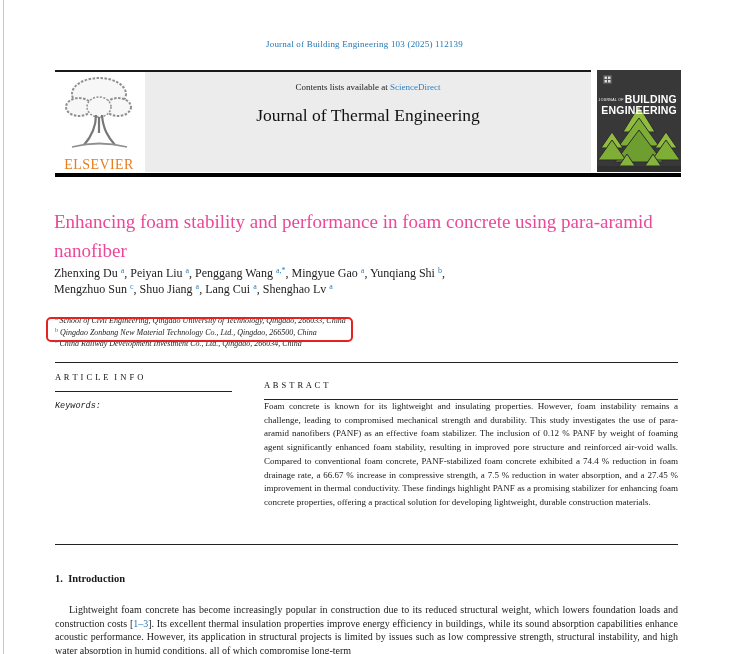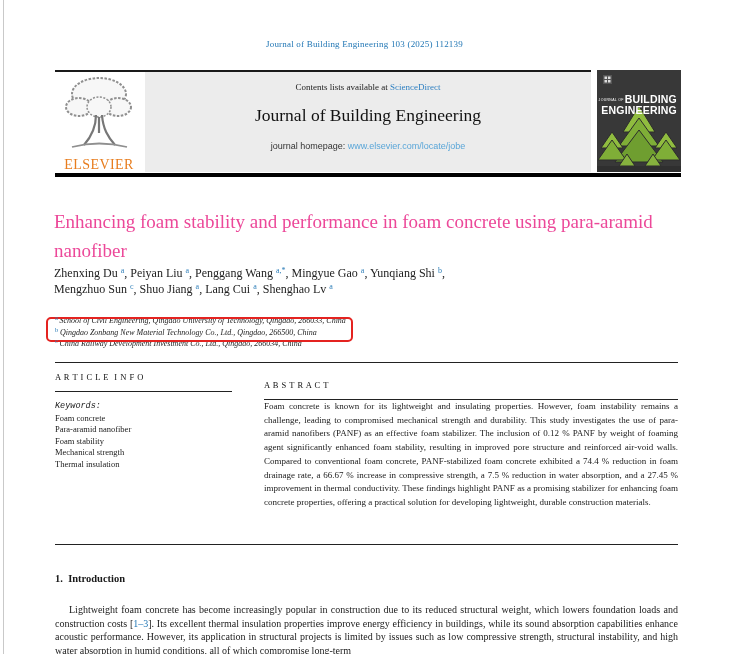--- a/index.html
+++ b/index.html
@@ -74,22 +74,21 @@
       <ellipse cx="56" cy="34" rx="13" ry="9" fill="#f7f7f7" stroke="#8f8f8f" stroke-width="2" stroke-dasharray="2.5 1.5"></ellipse>
       <ellipse cx="37" cy="34" rx="12" ry="10" fill="#f7f7f7" stroke="#8f8f8f" stroke-width="1.5" stroke-dasharray="2 1.5"></ellipse>
       <path d="M34 42 C34 54 29 64 22 72 M40 42 C41 56 46 64 53 72 M37 44 L37 60" fill="none" stroke="#777" stroke-width="2.2"></path>
       <path d="M10 74 Q37 67 65 74" fill="none" stroke="#8f8f8f" stroke-width="1.8"></path>
     </svg>
     <div class="elsevier-word">ELSEVIER</div>
   </div>
 
   <div class="gray-box">
     <div class="contents-line"><span>Contents lists available at </span><span class="sd-link">ScienceDirect</span></div>
-    <div class="journal-title">Journal of Building Engineering</div>
-    <div class="homepage-line"><span>journal homepage: </span><span class="homepage-url">www.elsevier.com/locate/jobe</span></div>
+    <div class="journal-title">Journal of Thermal Engineering</div>
   </div>
 
   <div class="cover">
     <svg width="84" height="102" viewBox="0 0 84 102">
       <rect x="0" y="0" width="84" height="102" fill="#383838"></rect>
       <rect x="6" y="5" width="9" height="9" fill="#555"></rect>
       <rect x="7.5" y="6.5" width="2.5" height="2.5" fill="#ddd"></rect>
         <rect x="11" y="6.5" width="2.5" height="2.5" fill="#ddd"></rect>
       <rect x="7.5" y="10" width="2.5" height="2.5" fill="#ddd"></rect>
         <rect x="11" y="10" width="2.5" height="2.5" fill="#ddd"></rect>
@@ -125,27 +124,20 @@
       <div><span class="affil-sup">c </span>China Railway Development Investment Co., Ltd., Qingdao, 266034, China</div>
     </div>
 
   <div class="rule rule-mid"></div>
 
   <div class="left-col">
     <div class="col-heading">A R T I C L E  I N F O</div>
     <div class="col-rule"></div>
     <div class="keywords">
       <div class="kw-label">Keywords:</div>
-      <div id="kw-list">
-          <div>Foam concrete</div>
-          <div>Para-aramid nanofiber</div>
-          <div>Foam stability</div>
-          <div>Mechanical strength</div>
-          <div>Thermal insulation</div>
-        </div>
     </div>
   </div>
 
   <div class="right-col">
     <div class="col-heading">A B S T R A C T</div>
     <div class="col-rule"></div>
     <div class="abstract-text">Foam concrete is known for its lightweight and insulating properties. However, foam instability remains a challenge, leading to compromised mechanical strength and durability. This study investigates the use of para-aramid nanofibers (PANF) as an effective foam stabilizer. The inclusion of 0.12 % PANF by weight of foaming agent significantly enhanced foam stability, resulting in improved pore structure and reinforced air-void walls. Compared to conventional foam concrete, PANF-stabilized foam concrete exhibited a 74.4 % reduction in foam drainage rate, a 66.67 % increase in compressive strength, a 7.5 % reduction in water absorption, and a 27.45 % improvement in thermal conductivity. These findings highlight PANF as a promising stabilizer for enhancing foam concrete properties, offering a practical solution for developing lightweight, durable construction materials.</div>
   </div>
 
   <div class="rule rule-bottom"></div>

